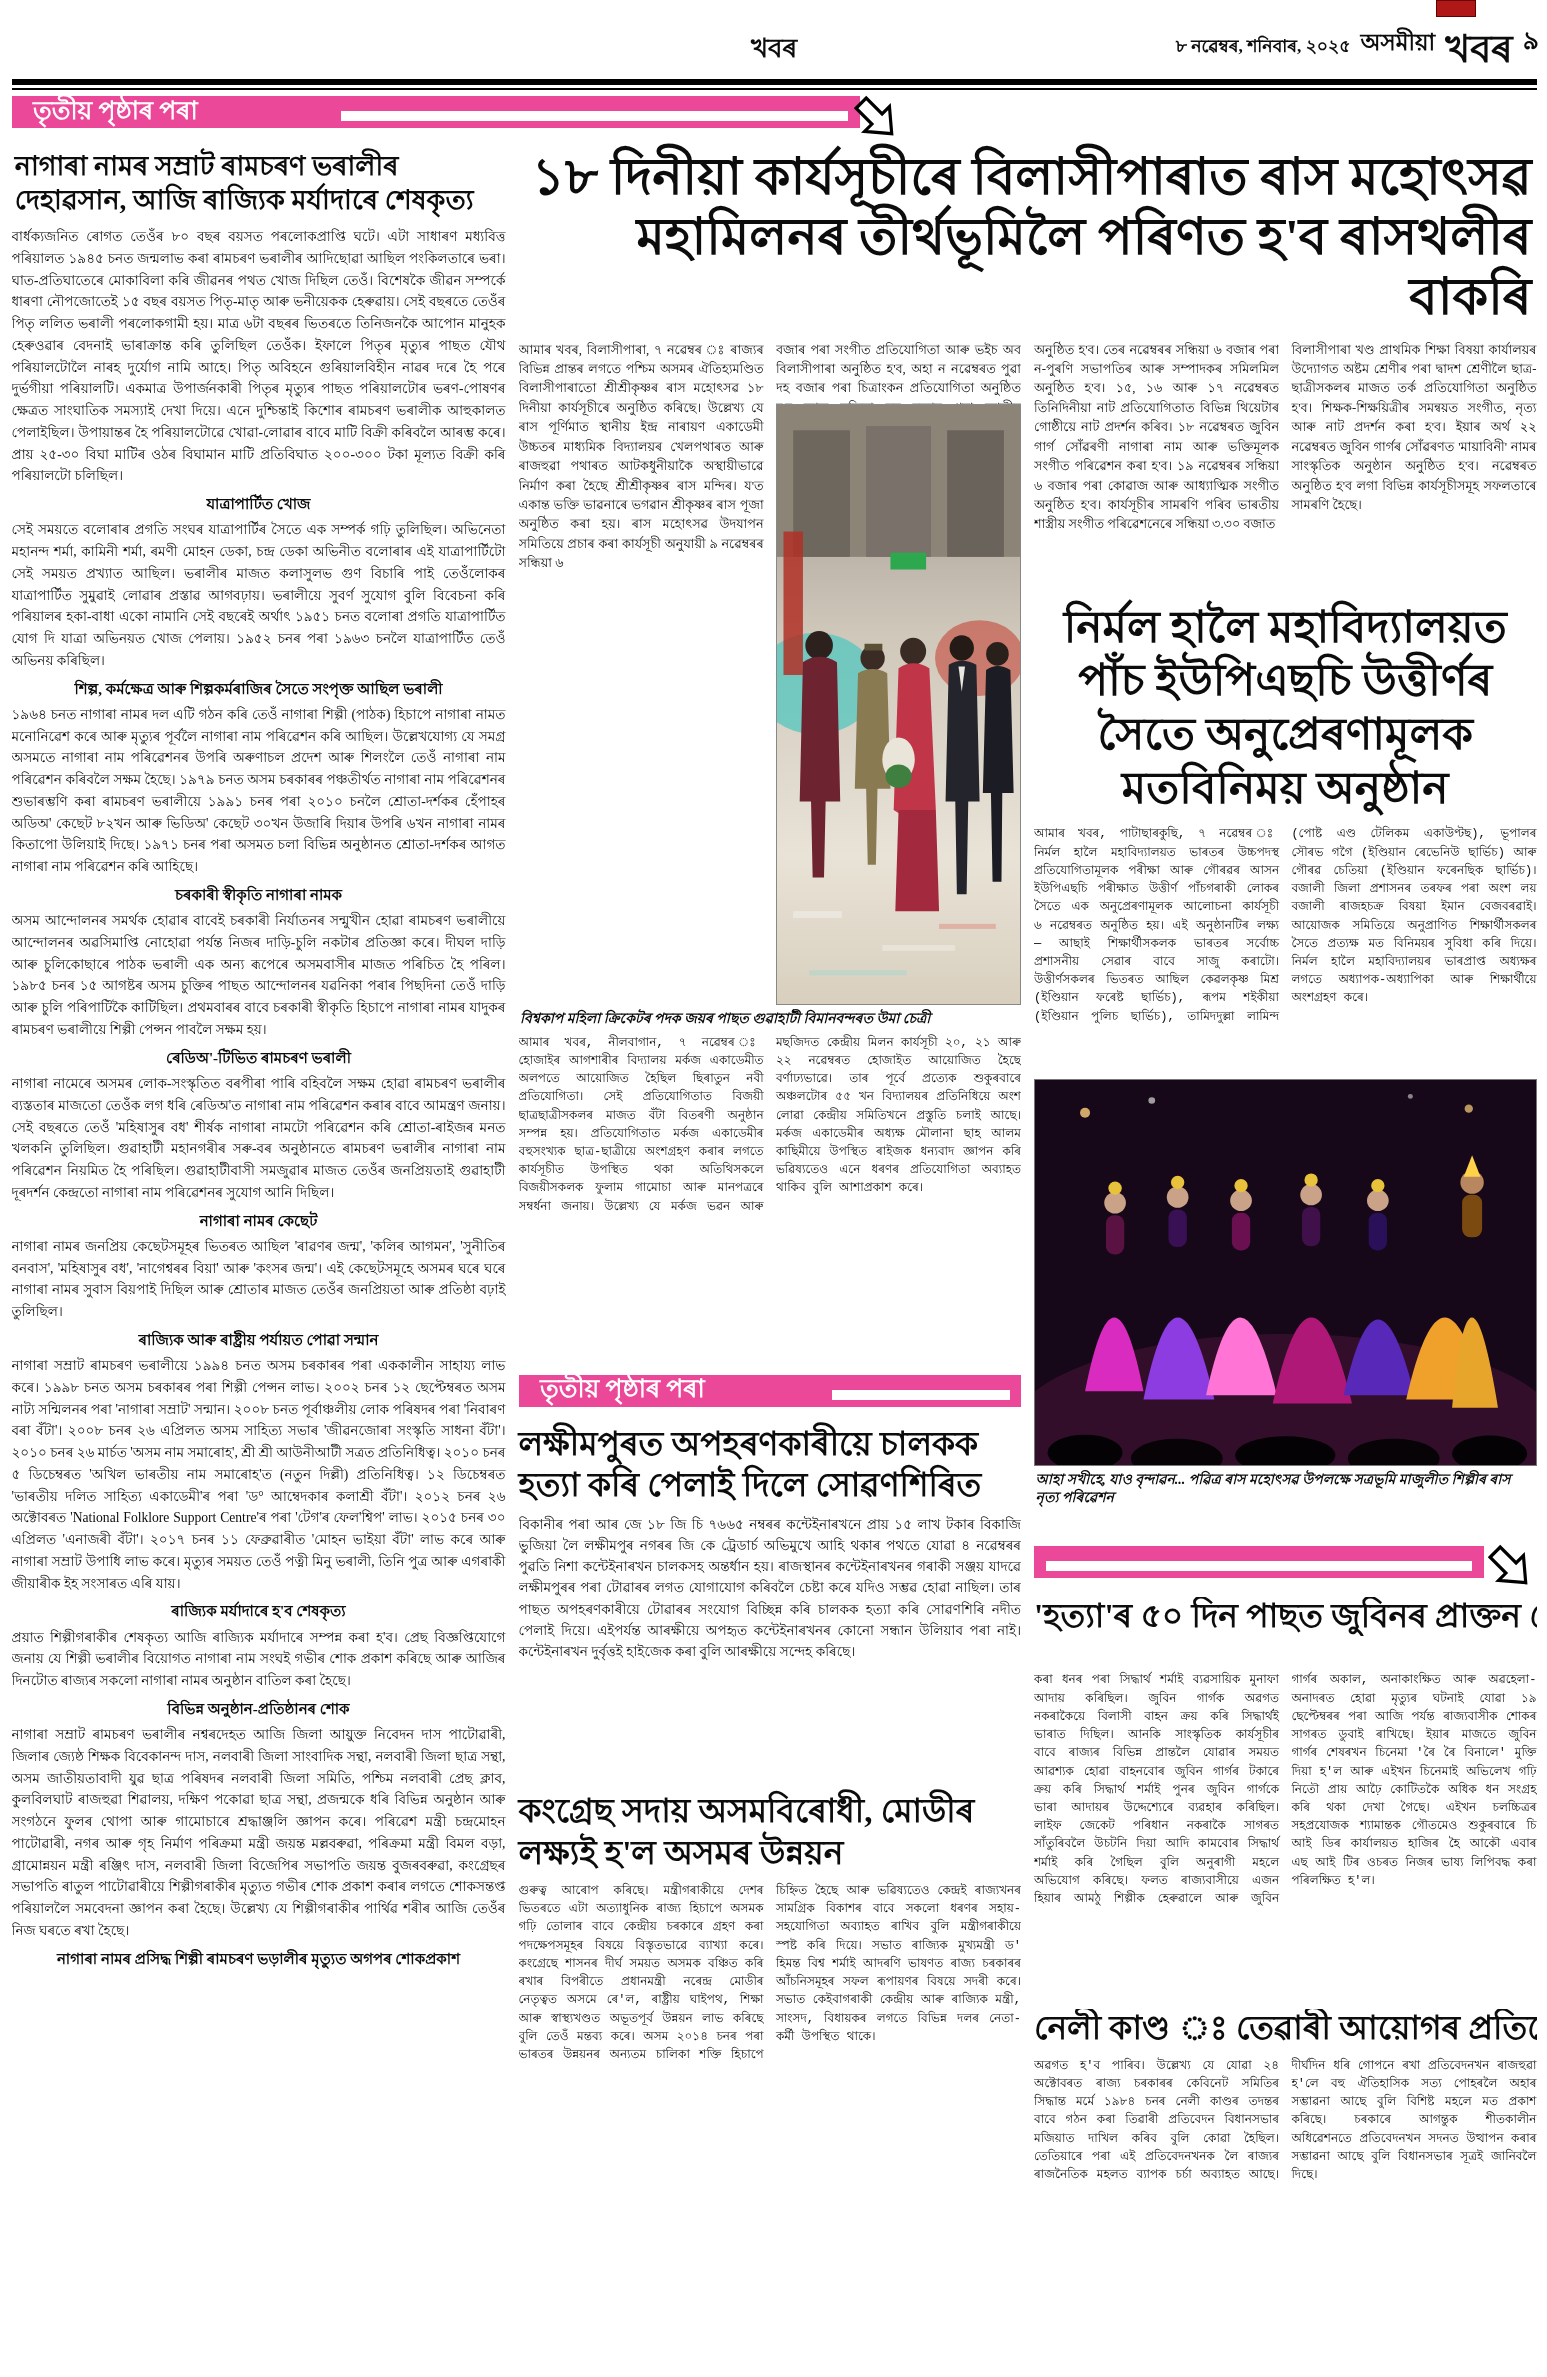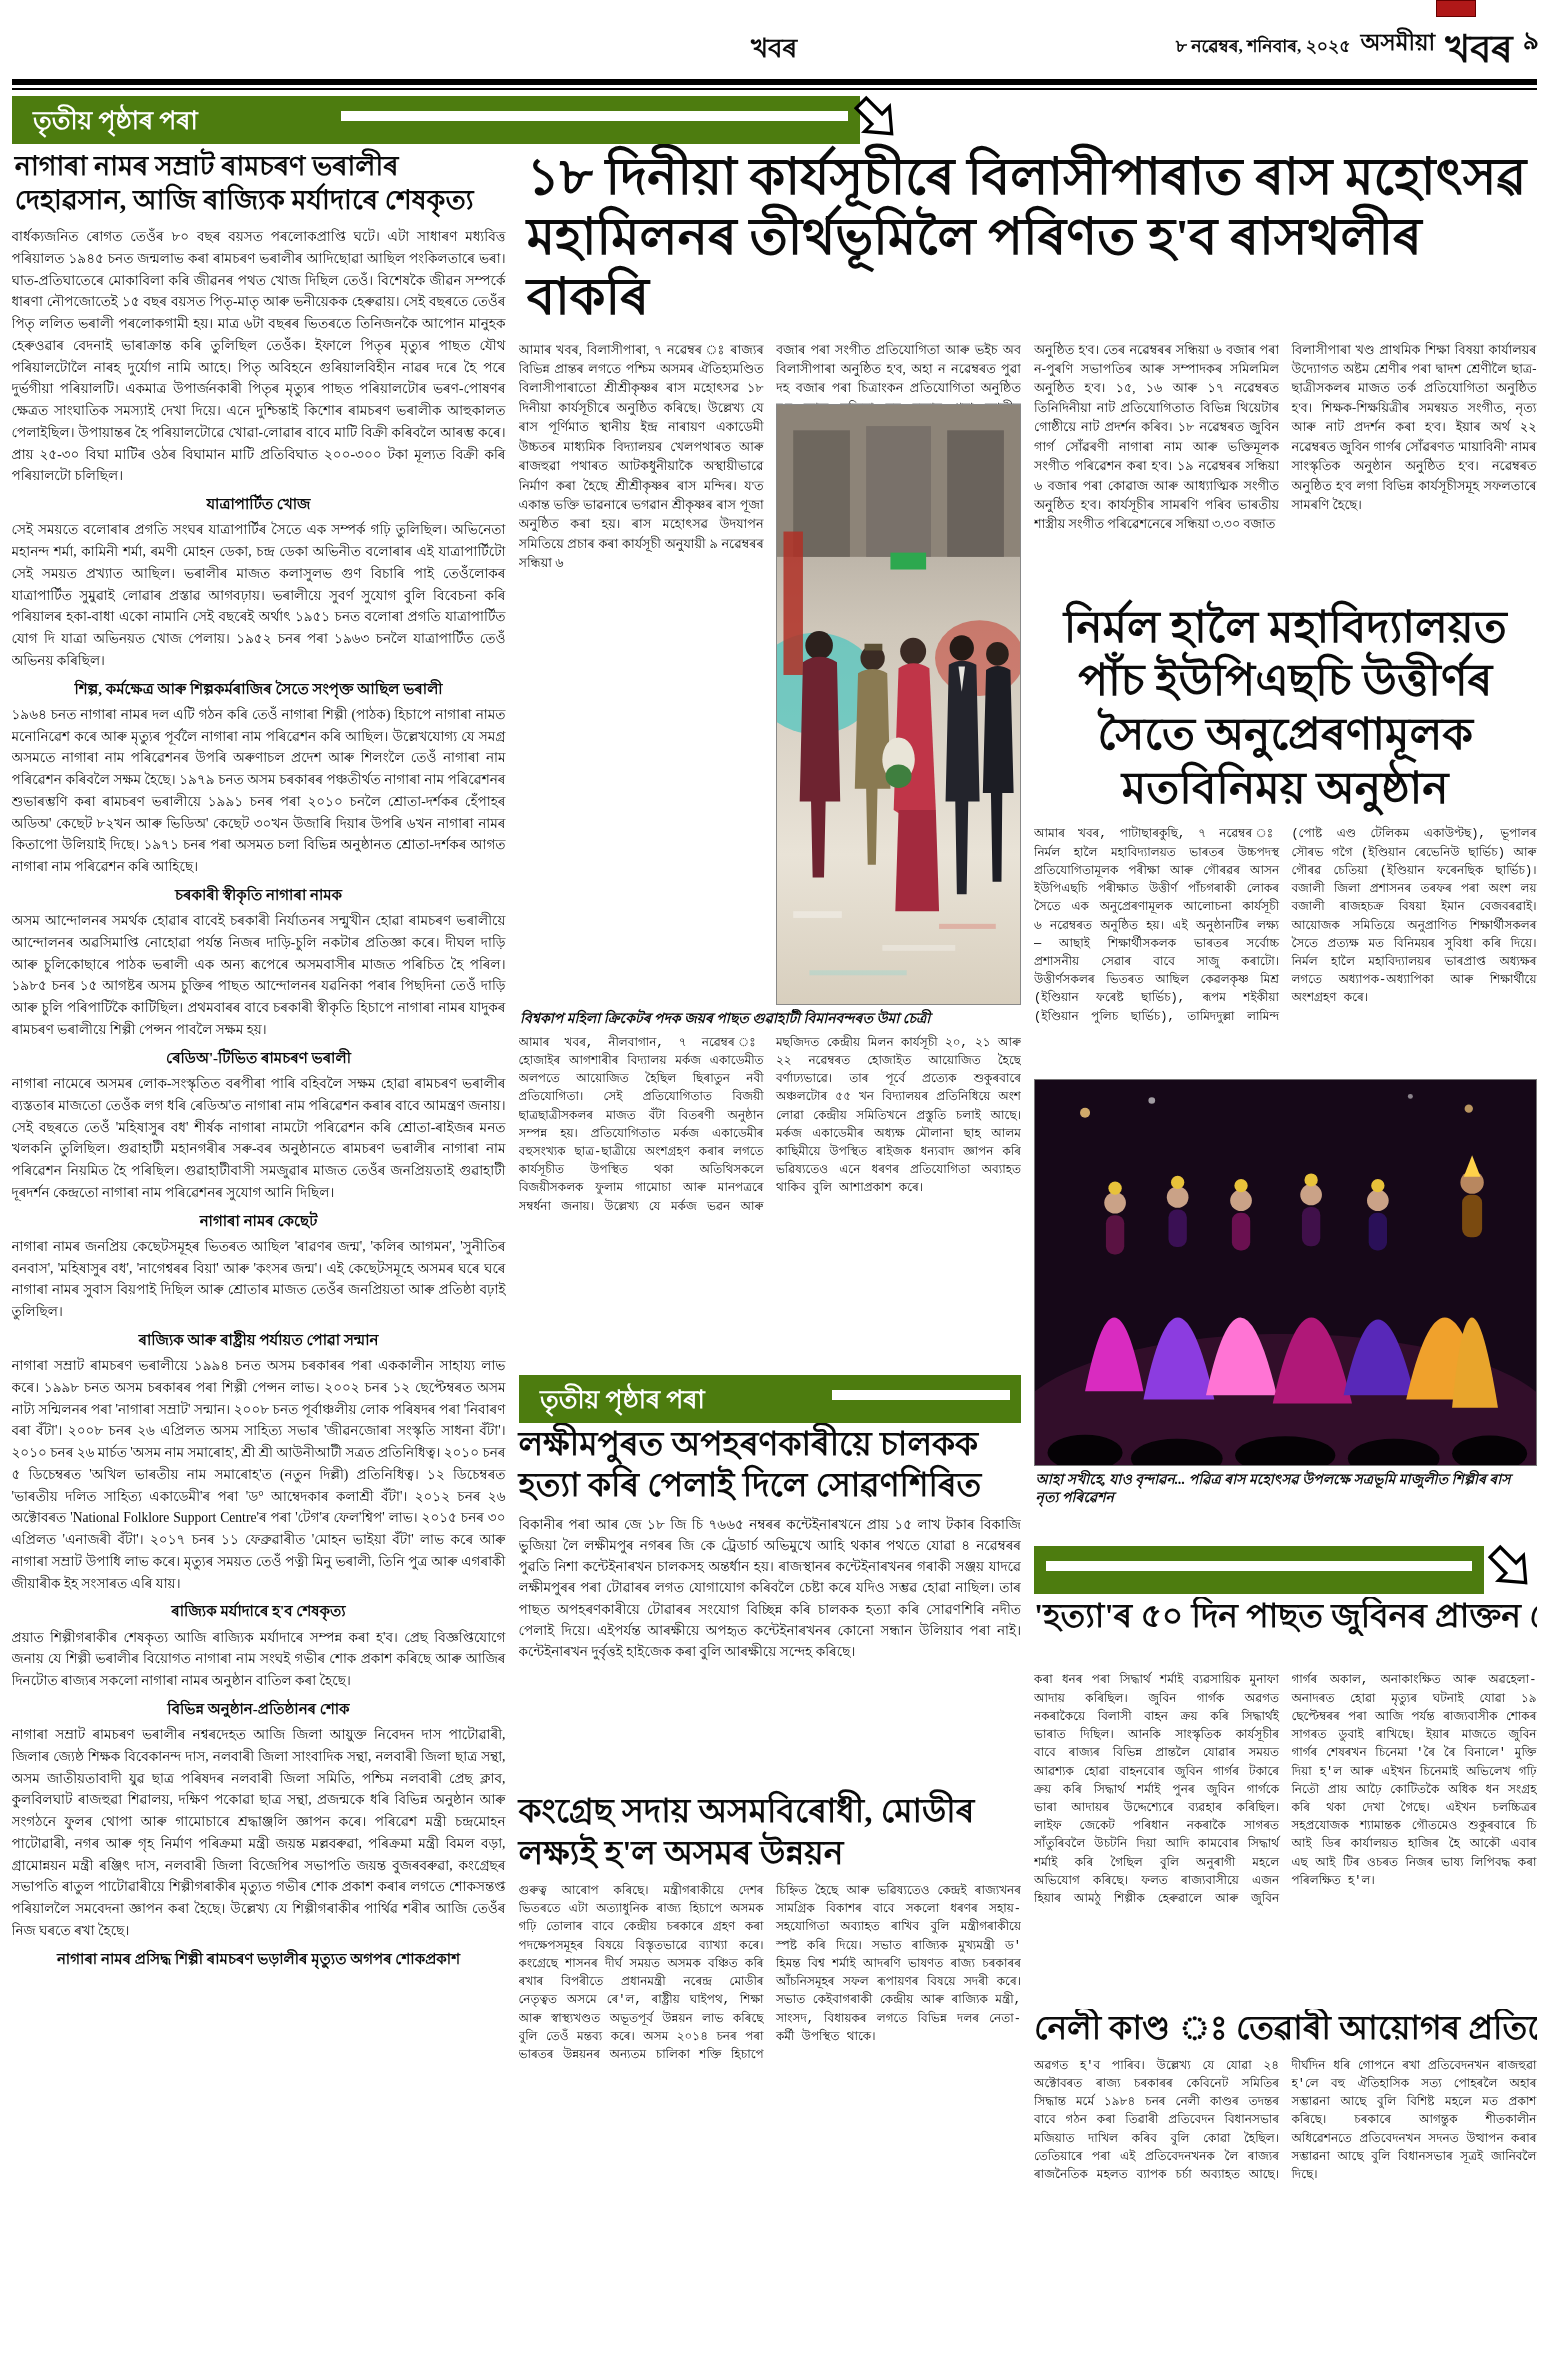--- a/index.html
+++ b/index.html
@@ -12,42 +12,42 @@
   .mh-right{position:absolute;right:9px;top:21.4px;display:flex;align-items:flex-end;gap:10px;}
   .mh-date{font-size:17.3px;font-weight:bold;padding-bottom:5px;}
   .mh-brand-small{font-size:23px;font-weight:bold;padding-bottom:3.3px;}
   .mh-brand-big{font-size:38px;font-weight:900;line-height:.9;}
   .mh-page{font-size:25px;font-weight:bold;padding-bottom:1.6px;}
   .mh-badge{position:absolute;right:72px;top:0px;width:38px;height:15px;background:#b01818;border:0.8px solid #600;}
   .rule{margin:0 11.5px;border-top:6.6px solid #000;border-bottom:2.5px solid #000;height:2.5px;}
 
   
   .kicker-row{position:relative;margin:6.6px 11.5px 0 11.5px;height:46px;}
-  .kicker-bar{position:relative;background:#4d7c0f;color:#fff;height:48px;display:flex;align-items:flex-end;}
+  .kicker-bar{position:relative;background:#ec4899;color:#fff;height:32px;display:flex;align-items:center;}
   .kicker-bar .slit{position:absolute;top:15px;height:10px;background:#fff;}
   .kicker-label{font-weight:bold;font-size:25px;padding:0 21.4px;white-space:nowrap;position:relative;z-index:2;}
   .k1{width:848px;}
   .k1 .slit{left:329px;right:11.5px;}
   .jump-arrow{position:absolute;top:-1.6px;}
   .k1-arrow{left:841px;}
 
   
   .page{display:flex;gap:13px;margin:3.3px 11.5px 0 11.5px;}
   .leftcol{width:494px;flex:0 0 494px;}
   .main{flex:1;min-width:0;}
 
   
   .obit-head{font-size:27px;font-weight:900;text-align:left;line-height:1.25;margin:5px 3.3px 8.2px 3.3px;}
   .obit-body{height:2109px;overflow:hidden;text-align:justify;font-size:13.6px;line-height:1.6;}
   .obit-p{margin:0 0 1.6px 0;text-indent:0;}
   .subhead{font-size:15px;font-weight:bold;text-align:center;margin:5px 0 3.3px 0;}
   .subhead:empty{display:none;}
 
   
-  .main-headline{font-size:51px;font-weight:900;text-align:left;line-height:1.18;margin:1.6px 5px 13px 8.2px;}
+  .main-headline{font-size:51px;font-weight:900;text-align:right;line-height:1.18;margin:1.6px 5px 13px 8.2px;}
 
   .main-cols{display:flex;gap:13px;}
   .mhalf{width:50%;display:flex;flex-direction:column;min-width:0;}
 
   .textrow{display:flex;gap:12.3px;}
   .mcol{flex:1;min-width:0;text-align:justify;font-size:12.8px;line-height:1.52;overflow:hidden;}
   .row1-left{height:664px;}
   .row1-right{height:252px;}
   .col2stack{flex:1;display:flex;flex-direction:column;min-width:0;}
   .col2txt{height:63px;overflow:hidden;text-align:justify;font-size:12.8px;line-height:1.52;}

